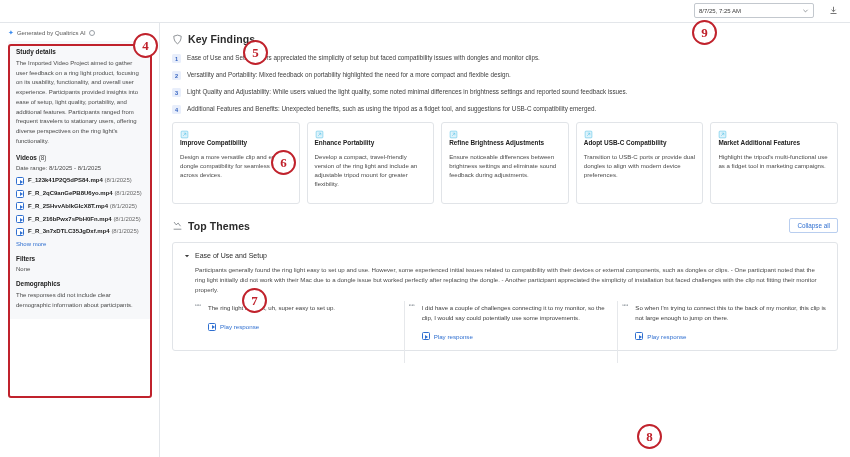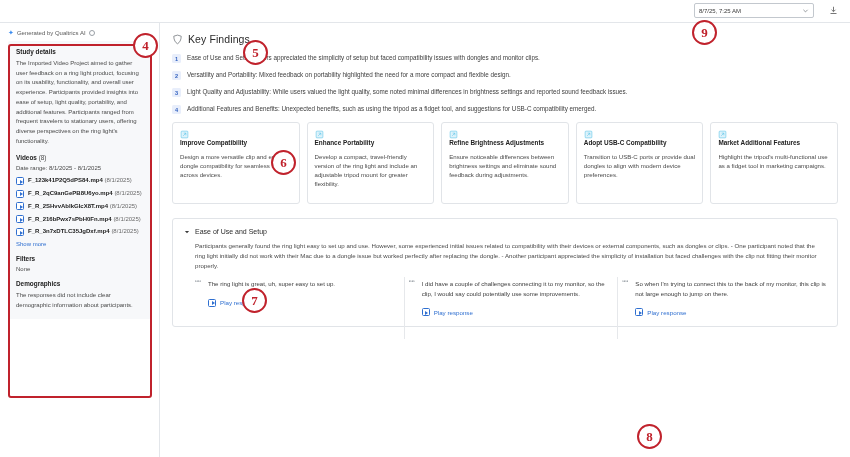--- a/index.html
+++ b/index.html
@@ -73,21 +73,21 @@
   .sd-none { font-size: 6px; color: #4a4a4a; }
 
   
   .main-col {
     position: absolute; left: 160px; top: 23px; width: 690px; height: 434px;
     padding: 10px 12px 0 12px; background: #fff;
   }
   .sec-head {
     display: flex; align-items: center; gap: 5px; margin-bottom: 9px;
   }
-  .sec-title { font-size: 10.5px; color: #2b2b2b; font-weight: normal; letter-spacing: .1px; }
+  .sec-title { font-size: 10.5px; color: #2b2b2b; font-weight: bold; letter-spacing: .1px; }
   .sec-ico { width: 11px; height: 11px; flex: 0 0 11px; color: #6d7278; }
   .sec-ico svg { display: block; width: 11px; height: 11px; }
 
   
   .kf-row { display: flex; gap: 6px; align-items: flex-start; margin-bottom: 8px; }
   .kf-num {
     width: 9px; height: 9px; flex: 0 0 9px; background: #e8eefb; color: #2f5fbf;
     border-radius: 1.5px; font-size: 5.6px; display: flex;
     align-items: center; justify-content: center; font-weight: bold;
   }
@@ -320,20 +320,30 @@
           <svg viewBox="0 0 16 16">
               <rect x="2" y="2" width="12" height="12" rx="1.5" fill="#dff3fb" stroke="#56c2e8" stroke-width="1"></rect>
               <path d="M5.6 10.4 L10.4 5.6 M6.6 5.6 L10.4 5.6 L10.4 9.4" fill="none" stroke="#56c2e8" stroke-width="1"></path>
             </svg>
         </span>
         <div class="rec-title">Market Additional Features</div>
         <div class="rec-body">Highlight the tripod's multi-functional use as a fidget tool in marketing campaigns.</div>
       </div>
     </div>
 
+    <div class="sec-head tt-head">
+      <span class="sec-ico">
+        <svg viewBox="0 0 16 16">
+          <path d="M3 3 L6 7 L9 4.5 L12.4 9" fill="none" stroke="#6d7278" stroke-width="1.1"></path>
+          <path d="M2.4 13.4 L13.6 13.4" fill="none" stroke="#6d7278" stroke-width="1.1"></path>
+        </svg>
+      </span>
+      <span class="sec-title">Top Themes</span>
+      <button class="collapse-btn">Collapse all</button>
+    </div>
 
     <div class="theme-card">
       <div class="theme-hdr">
         <span class="caret">
           <svg viewBox="0 0 10 10" width="6" height="6">
               <path d="M1.5 3.4 L5 7 L8.5 3.4 Z" fill="#3c3c3c"></path>
             </svg>
         </span>
         <span class="theme-name">Ease of Use and Setup</span>
       </div>

